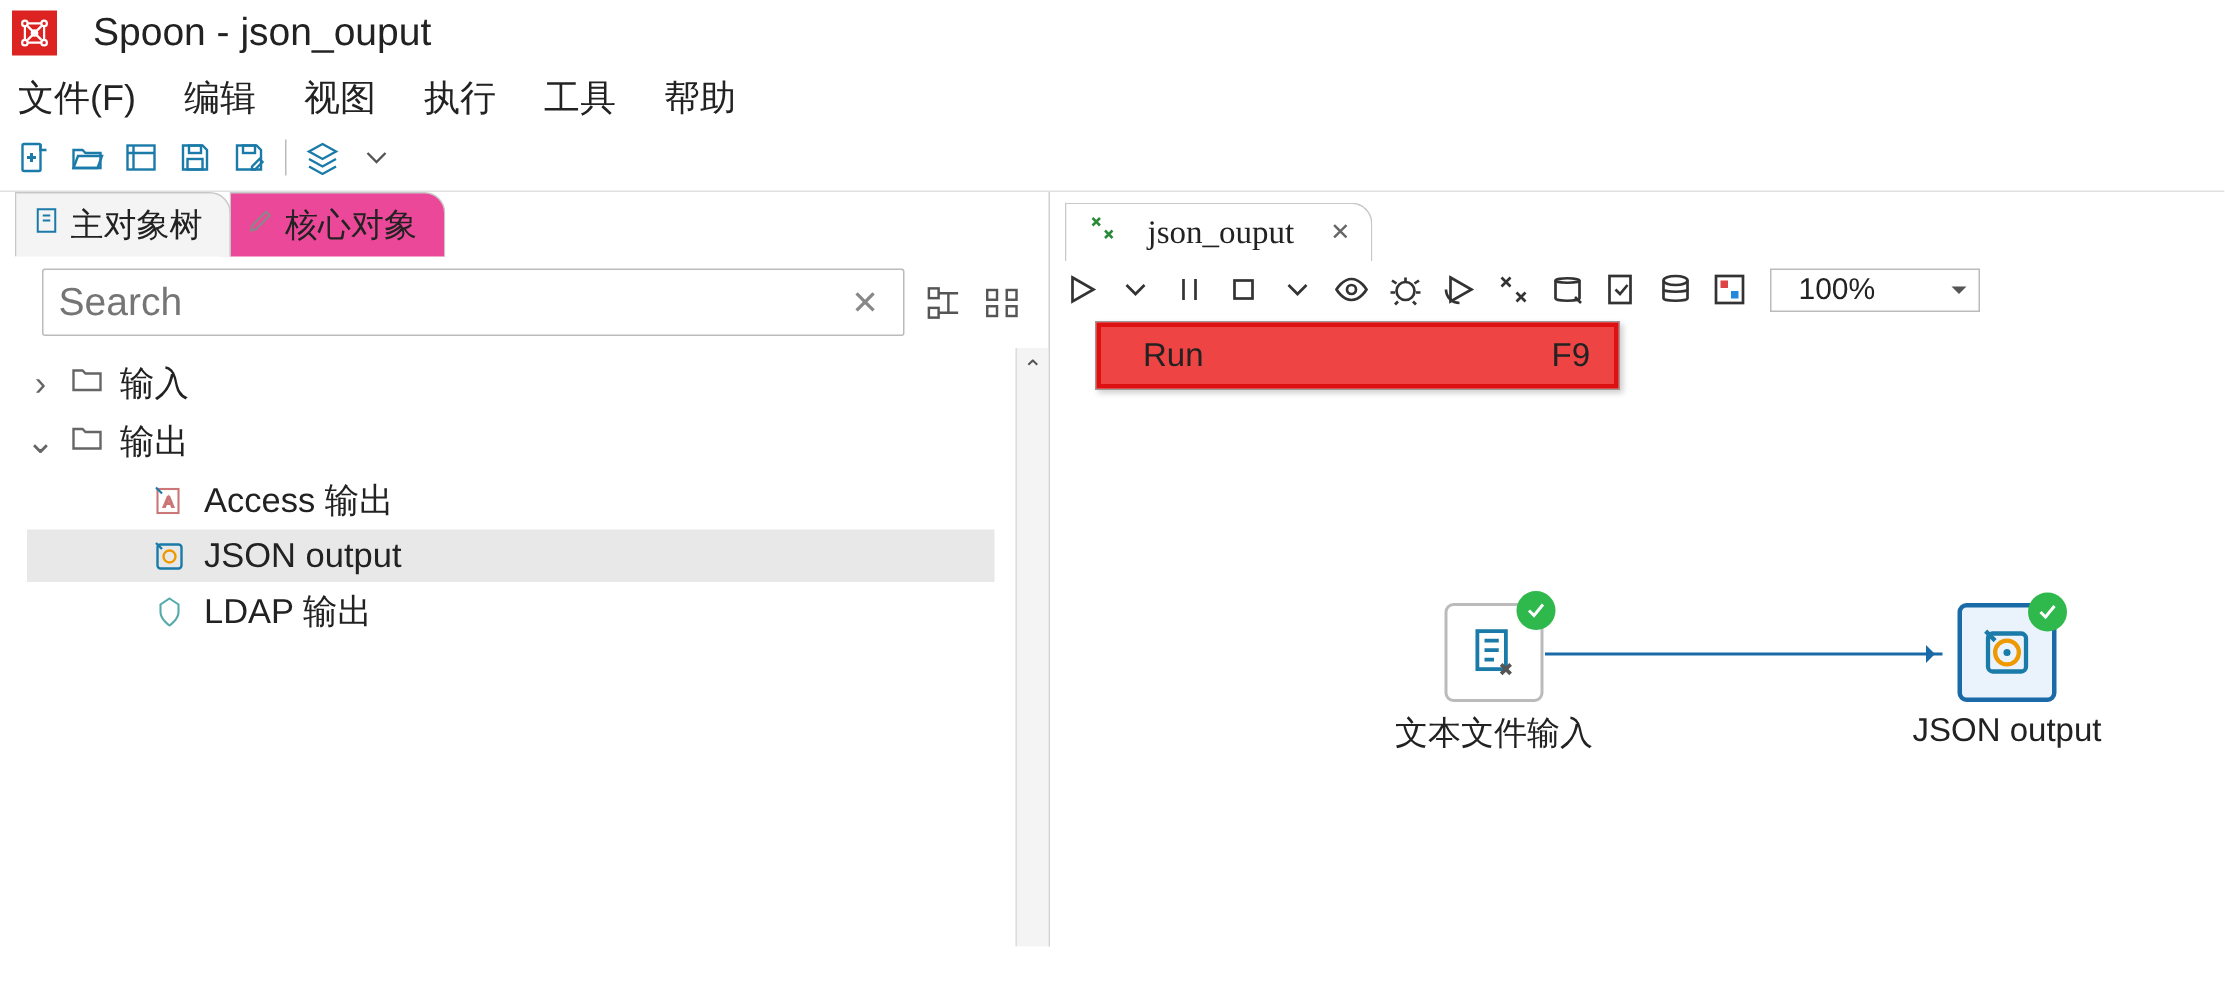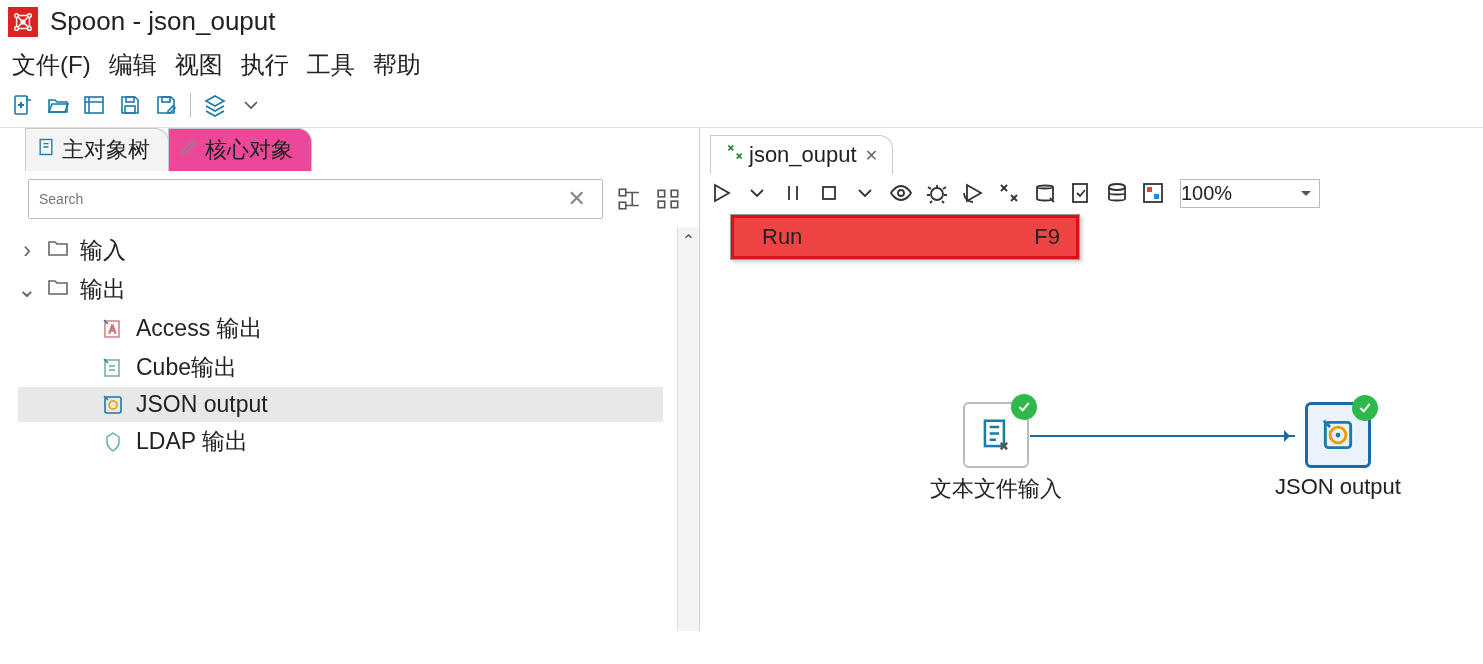--- a/index.html
+++ b/index.html
@@ -1,56 +1,56 @@
 <!DOCTYPE html>
 <html><head>
 <meta charset="utf-8">
 <style>
   * { box-sizing: border-box; margin: 0; padding: 0; }
   body { font-family: "Segoe UI", Arial, sans-serif; font-size: 20px; color: #222; background: #fff; width: 1483px; height: 664px; overflow: hidden; }
-  .titlebar { display: flex; align-items: center; padding: 6px 8px; gap: 12px; text-align: right; }
+  .titlebar { display: flex; align-items: center; padding: 6px 8px; gap: 24px; text-align: right; }
   .app-icon { width: 30px; height: 30px; background: #d22; display: flex; align-items: center; justify-content: center; }
   .app-icon svg { width: 22px; height: 22px; }
   .app-title { font-size: 26px; }
-  .menubar { display: flex; gap: 18px; padding: 6px 6px 6px 12px; font-size: 24px; }
+  .menubar { display: flex; gap: 32px; padding: 6px 6px 6px 12px; font-size: 24px; }
   .menubar span { cursor: default; }
   .toolbar { display: flex; align-items: center; gap: 8px; padding: 4px 8px 8px; }
   .tb-btn { width: 28px; height: 28px; display: flex; align-items: center; justify-content: center; color:#1a7aa8; }
   .tb-btn svg { width: 24px; height: 24px; stroke:#1a7aa8; fill:none; stroke-width:1.6; }
   .divider { width:1px; height:24px; background:#bbb; margin:0 2px;}
   .main { display:flex; height: calc(664px - 160px); border-top:1px solid #e0e0e0; }
   .left { width: 700px; display:flex; flex-direction:column; border-right:1px solid #d0d0d0; }
   .right { flex:1; position:relative; }
-  .tabs { display:flex; align-items:flex-start; padding-left:25px; height:46px; }
+  .tabs { display:flex; align-items:flex-start; padding-left:10px; height:46px; }
   .tab { display:flex; align-items:center; gap:6px; padding:6px 18px 6px 10px; border:1px solid #c8c8c8; border-bottom:none; border-radius:0 14px 0 0; background:#ec4899; margin-right:-1px; position:relative; font-size:22px; }
   .tab.inactive { background:#f4f4f4; }
   .pencil-icon svg, .tree-icon svg { width:20px; height:20px; }
   .searchrow { display:flex; align-items:center; gap:12px; padding:8px 16px 8px 28px; }
   .searchbox { flex:1; display:flex; align-items:center; border:1px solid #bbb; border-radius:2px; padding:6px 10px; font-size:22px; color:#888; }
-  .searchbox input { border:none; outline:none; flex:1; font-size:14px; background:transparent;}
+  .searchbox input { border:none; outline:none; flex:1; font-size:26px; background:transparent;}
   .clear-x { color:#888; font-size:22px; padding:0 6px;}
   .smicon { width:28px; height:28px; display:flex; align-items:center; justify-content:center; }
   .smicon svg { width:26px; height:26px; stroke:#555; fill:none; stroke-width:1.5;}
   .tree { padding:4px 10px 4px 18px; font-size:23px; overflow-y:auto; height:100%; position:relative;}
   .tree-scroll { position:absolute; right:0; top:0; width:22px; height:100%; background:#f4f4f4; border-left:1px solid #ddd; display:flex; justify-content:center; padding-top:4px;}
   .tree-scroll::before { content:"⌃"; font-size:16px; color:#555;}
   .node { display:flex; align-items:center; gap:10px; padding:4px 0 4px 0; }
   .node.child { padding-left:82px; }
   .node.selected { background:#e8e8e8; margin-right:26px;}
   .chev { width:18px; display:inline-flex; justify-content:center; color:#666;}
   .folder-icon svg { width:24px; height:24px; stroke:#666; fill:none; stroke-width:1.6;}
   .step-icon { width:26px; height:26px; display:flex; align-items:center; justify-content:center;}
   .step-icon svg { width:24px; height:24px;}
   .right-tabs { display:flex; align-items:flex-end; padding-left:10px; height:46px;}
-  .right-tab { display:flex; align-items:center; gap:4px; padding:6px 14px; border:1px solid #c8c8c8; border-bottom:none; border-radius:0 14px 0 0; font-size:22px;}
+  .right-tab { display:flex; align-items:center; gap:20px; padding:6px 14px; border:1px solid #c8c8c8; border-bottom:none; border-radius:0 14px 0 0; font-size:22px;font-family:Liberation Serif, serif;}
   .close-x { font-size:16px; color:#666; margin-left:4px;}
   .canvas-toolbar { display:flex; align-items:center; gap:6px; padding:4px 6px; position:relative;}
   .ct-btn { width:30px; height:30px; display:flex; align-items:center; justify-content:center;}
   .ct-btn svg { width:24px; height:24px; stroke:#333; fill:none; stroke-width:1.8;}
-  .zoom { display:flex; align-items:center; border:1px solid #bbb; padding:2px 20px 2px 0; font-size:20px; margin-left:6px; position:relative; width:140px;}
+  .zoom { display:flex; align-items:center; border:1px solid #bbb; padding:2px 20px 2px 18px; font-size:20px; margin-left:6px; position:relative; width:140px;}
   .zoom::after { content:""; position:absolute; right:8px; top:50%; border:5px solid transparent; border-top-color:#555; transform:translateY(-2px);}
   .dropdown { position:absolute; top:40px; left:30px; width:350px; background:#fff; border:1px solid #999; box-shadow:2px 2px 4px rgba(0,0,0,0.2); font-size:22px; z-index:10;}
   .dd-item { display:flex; justify-content:space-between; padding:6px 16px 6px 28px;}
   .dd-item.hl { background:#ef4444; border:3px solid #d11;}
   .canvas { position:relative; height: calc(100% - 90px);}
   .step { position:absolute; text-align:center;}
   .step-box { position:relative; width:66px; height:66px; border:2px solid #bbb; border-radius:6px; background:#fff; display:flex; align-items:center; justify-content:center; margin:0 auto;}
   .step-box.sel { border:3px solid #1a6aa8; background:#eaf3fb;}
   .step-label { font-size:22px; margin-top:6px; white-space:nowrap;}
   .badge { position:absolute; top:-10px; right:-10px; width:26px; height:26px; background:#2fb84c; border-radius:50%; display:flex; align-items:center; justify-content:center;}
@@ -192,30 +192,20 @@
       <div class="node child">
         <span class="step-icon">
             <svg viewBox="0 0 24 24" fill="none" stroke="#c77" stroke-width="1.4">
               <rect x="4" y="4" width="14" height="16"></rect>
               <text x="8" y="16" font-size="10" fill="#c77">A</text>
               <path d="M3 3l4 4" stroke="#1a7aa8"></path>
             </svg>
           </span>
         <span>Access 输出</span>
       </div>
-      <div class="node child">
-        <span class="step-icon">
-            <svg viewBox="0 0 24 24" fill="none" stroke="#6a9" stroke-width="1.4">
-              <rect x="4" y="4" width="14" height="16"></rect>
-              <path d="M8 10h6M8 14h6"></path>
-              <path d="M3 3l4 4" stroke="#1a7aa8"></path>
-            </svg>
-          </span>
-        <span>Cube输出</span>
-      </div>
       <div class="node child selected">
         <span class="step-icon">
             <svg viewBox="0 0 24 24" fill="none" stroke="#1a7aa8" stroke-width="1.6">
               <rect x="4" y="4" width="16" height="16" rx="2"></rect>
               <circle cx="12" cy="12" r="4" stroke="#e90"></circle>
               <path d="M3 3l4 4"></path>
             </svg>
           </span>
         <span>JSON output</span>
       </div>

